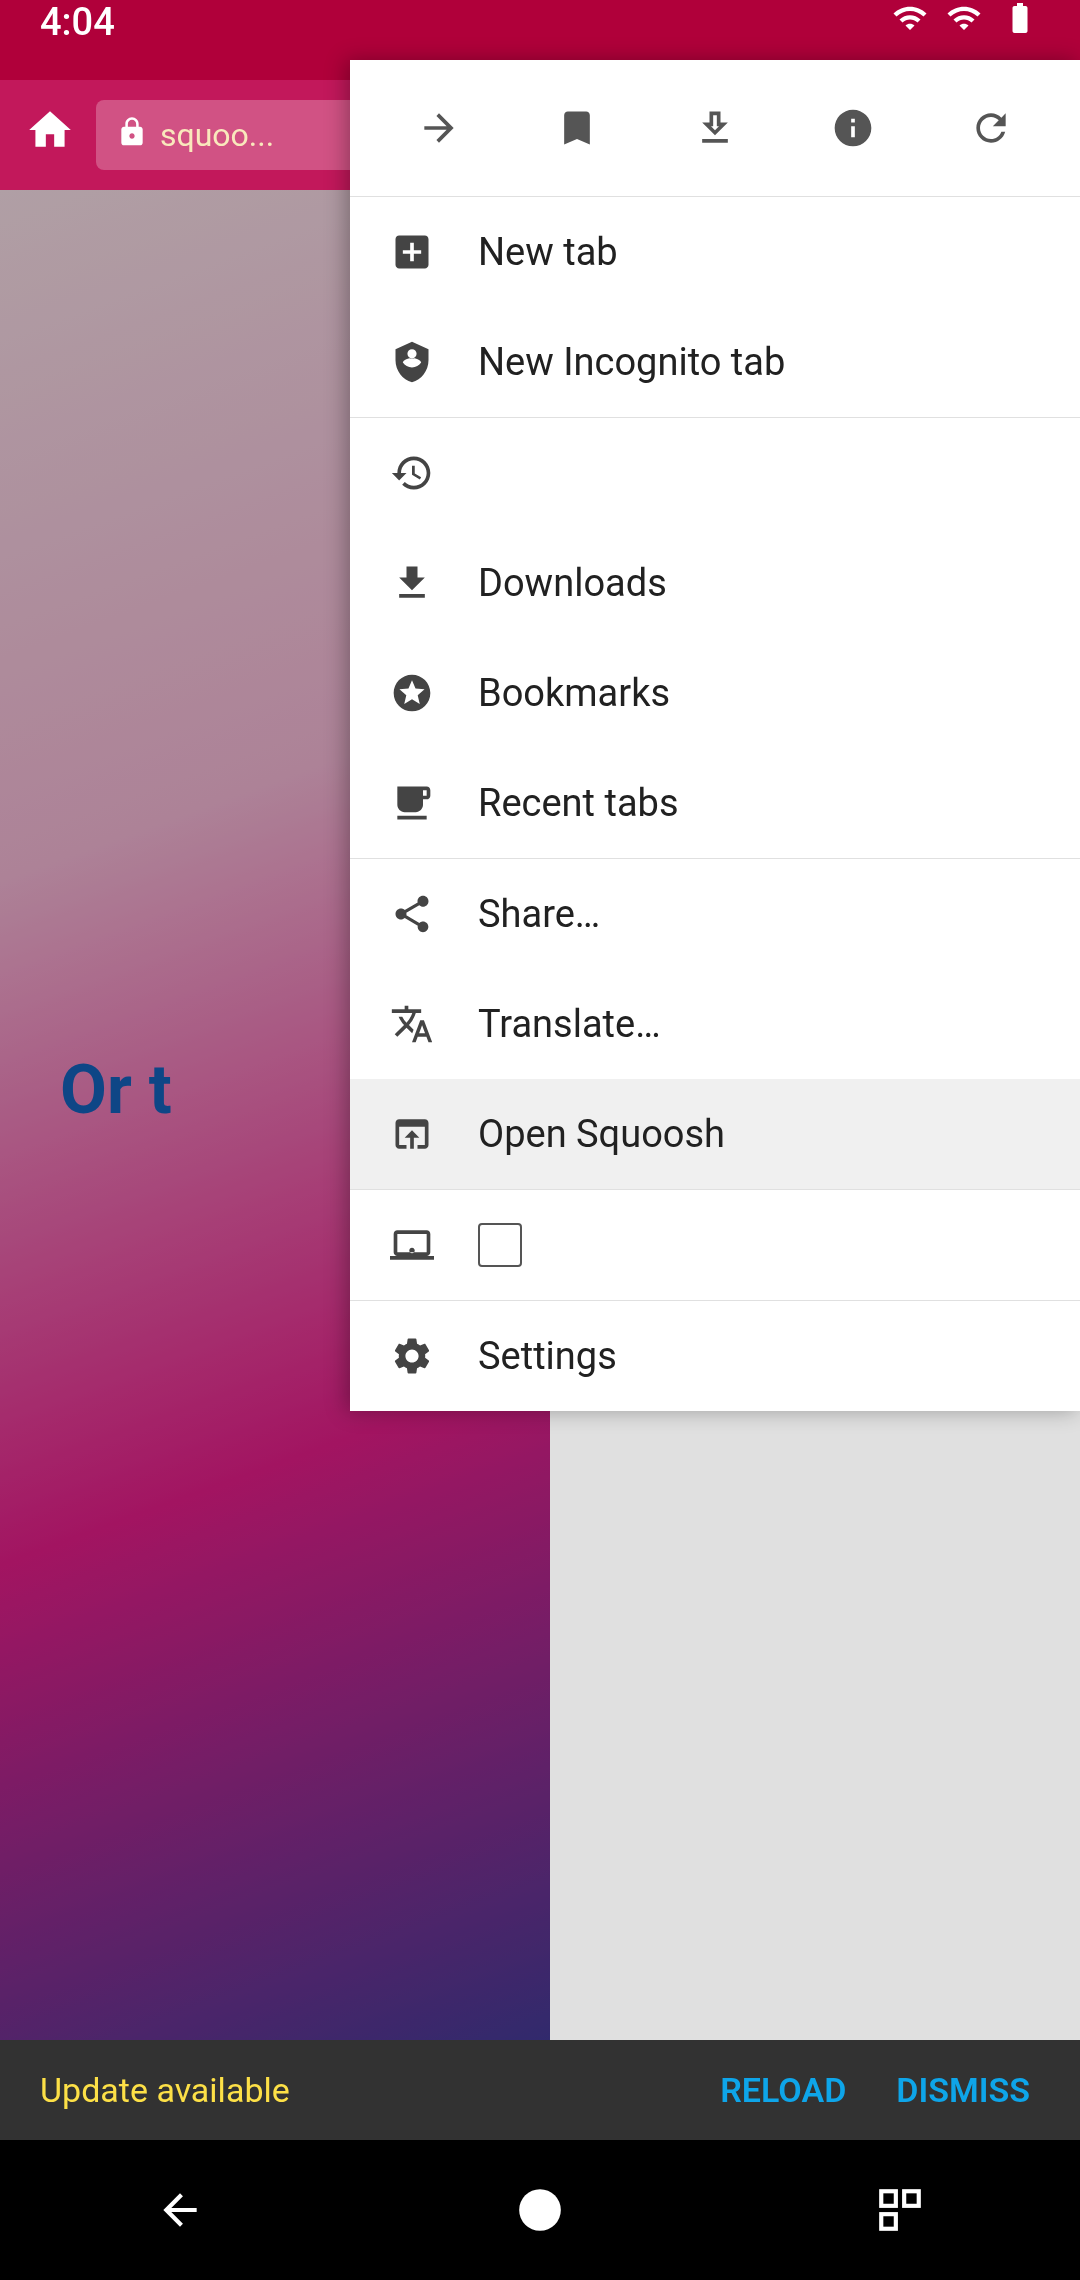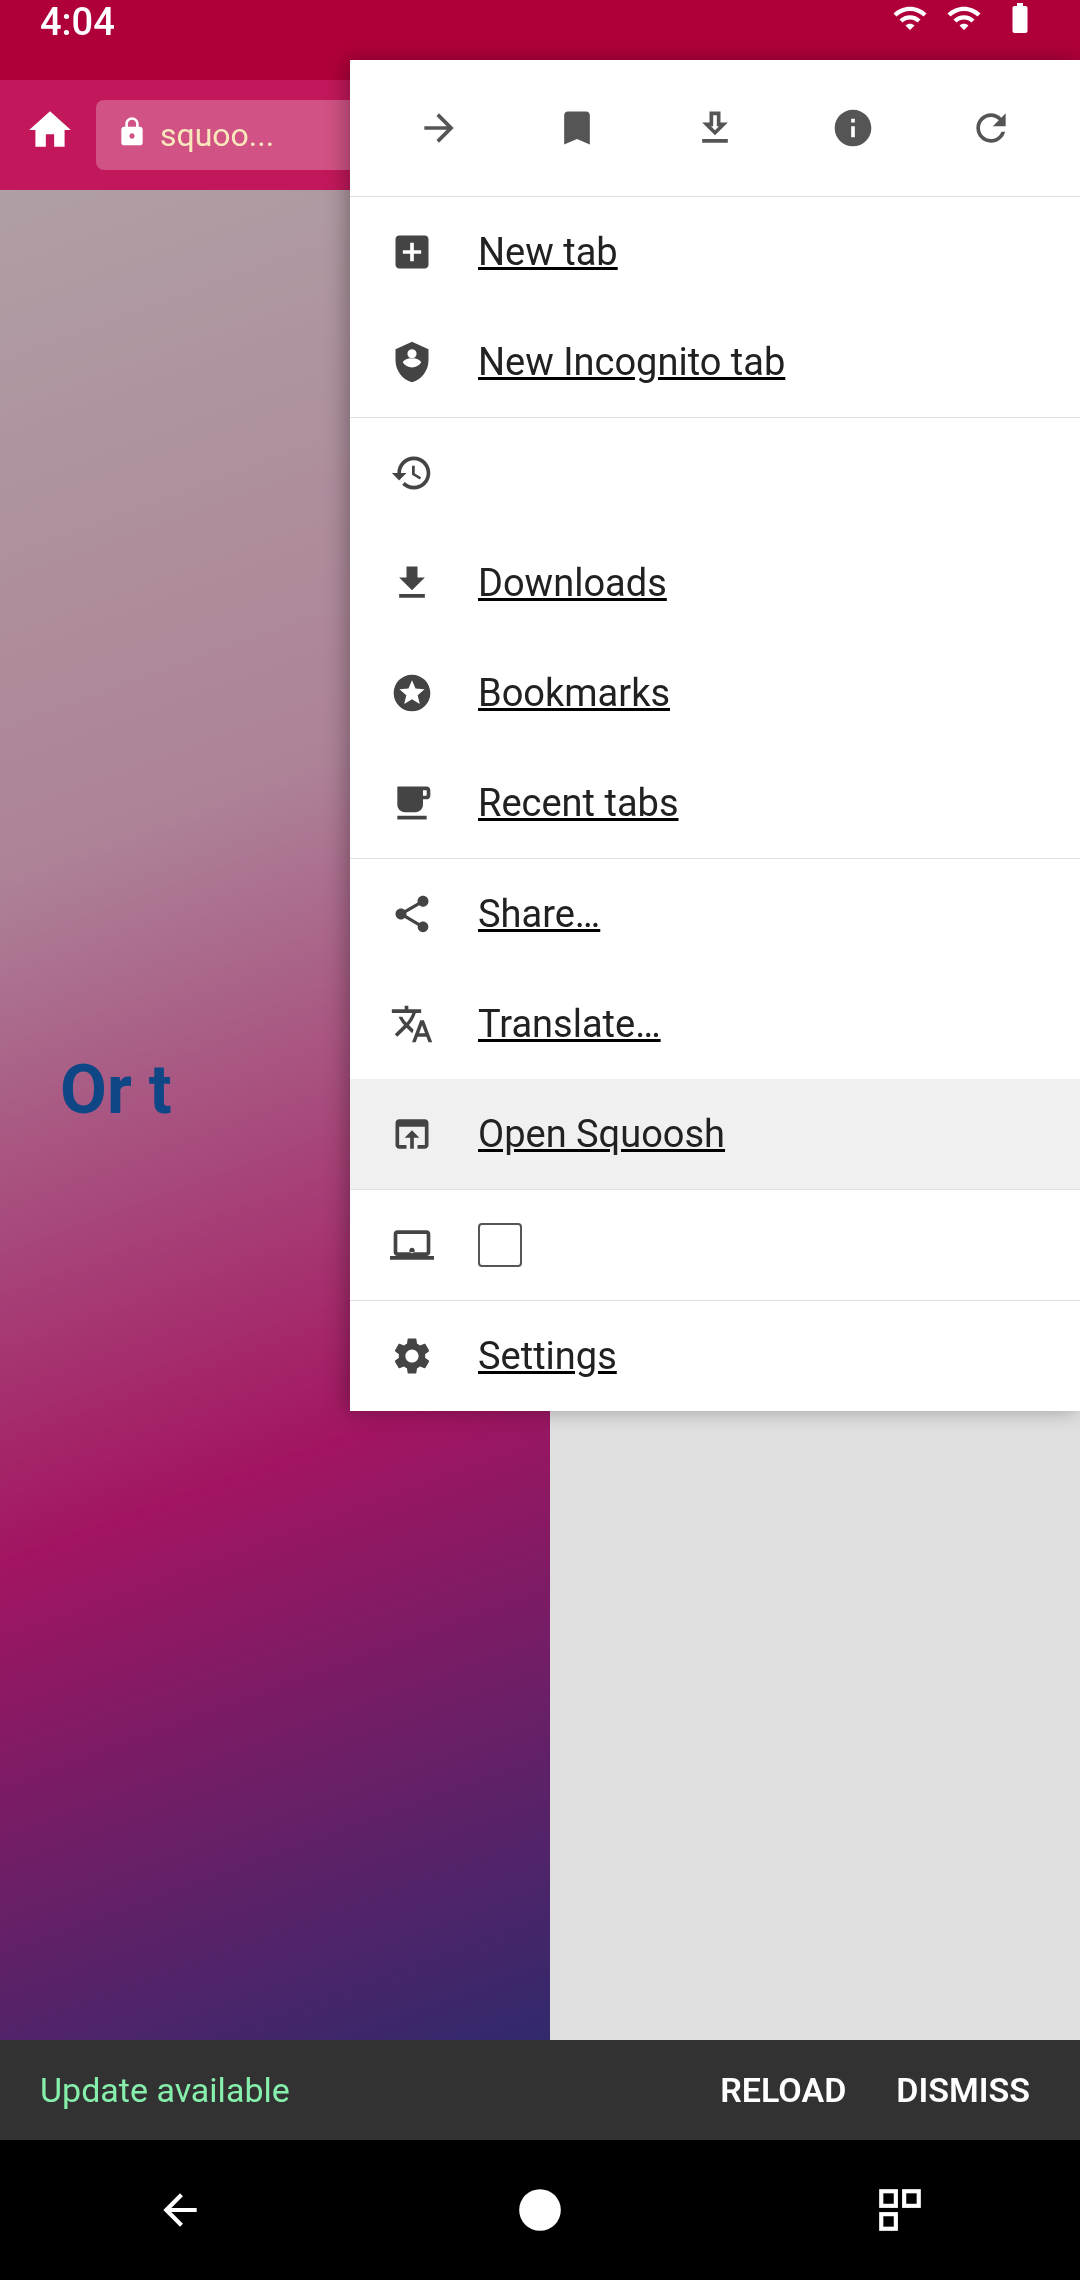--- a/index.html
+++ b/index.html
@@ -121,21 +121,20 @@
     .menu-panel {
       position: absolute;
       top: 60px;
       right: 0;
       width: 730px;
       background: #ffffff;
       z-index: 100;
       box-shadow: -4px 0 20px rgba(0,0,0,0.3);
       display: flex;
       flex-direction: column;
-      text-decoration: underline;
     }
 
     
     .menu-toolbar {
       display: flex;
       align-items: center;
       justify-content: space-around;
       padding: 28px 20px;
       border-bottom: 1px solid #e0e0e0;
       background: #fff;
@@ -217,31 +216,31 @@
       height: 100px;
       background: #323232;
       display: flex;
       align-items: center;
       justify-content: space-between;
       padding: 0 40px;
       z-index: 200;
     }
 
     .update-text {
-      color: #86efac;
+      color: #fde047;
       font-size: 34px;
     }
 
     .update-actions {
       display: flex;
       gap: 30px;
     }
 
     .update-btn {
-      color: #ffffff;
+      color: #0ea5e9;
       font-size: 34px;
       font-weight: 600;
       cursor: pointer;
       padding: 10px;
     }
 
     
     .nav-bar {
       position: absolute;
       bottom: 0;

